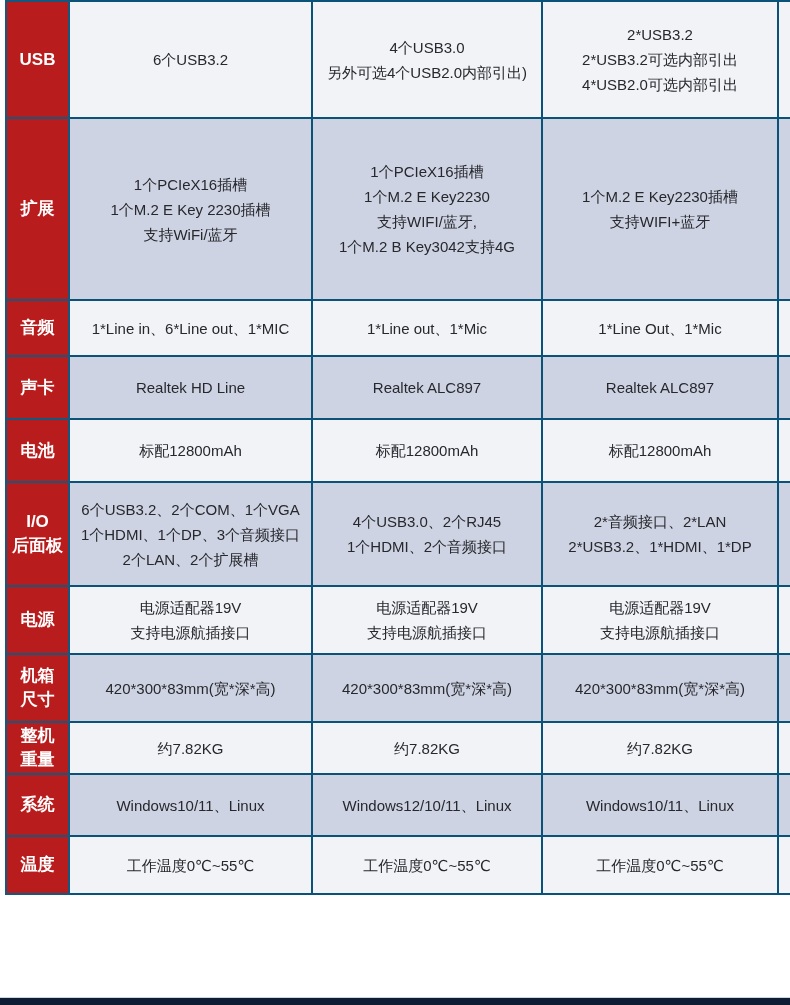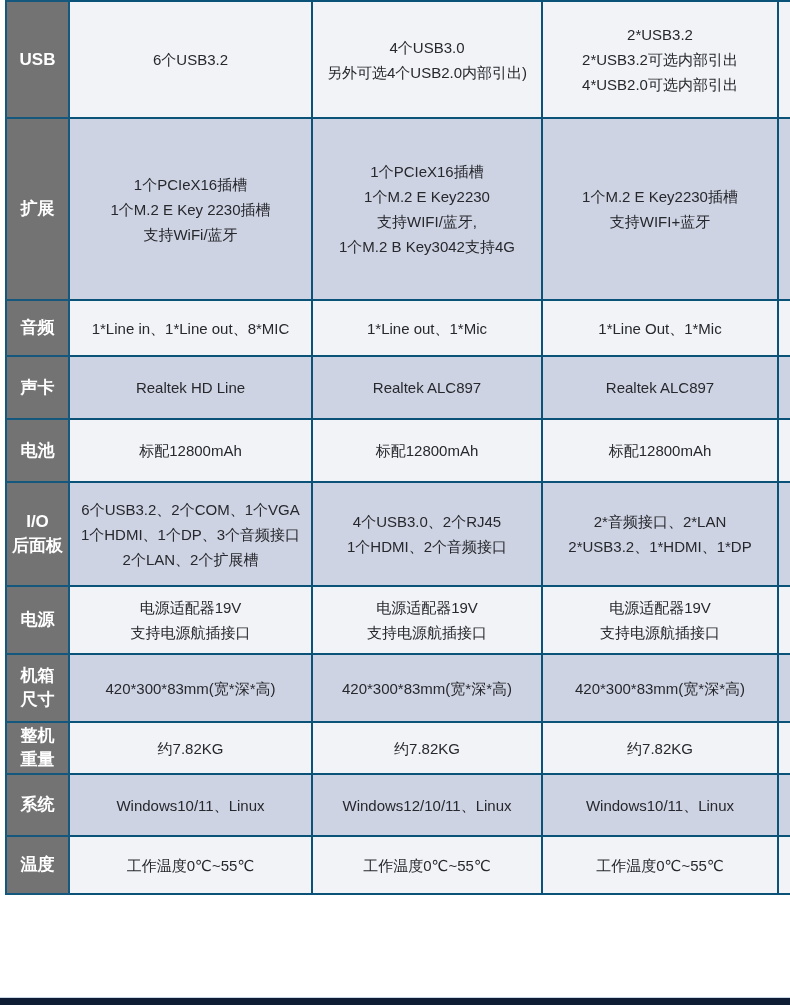--- a/index.html
+++ b/index.html
@@ -24,21 +24,21 @@
     table-layout: fixed;
     width: 1020px;
   }
   col.c-head { width: 63px; }
   col.c-1 { width: 243px; }
   col.c-2 { width: 230px; }
   col.c-3 { width: 236px; }
   col.c-4 { width: 248px; }
 
   th.rowhead {
-    background: #737373;
+    background: #b91c1c;
     border: 2px solid #14587d;
     color: #ffffff;
     font-size: 17px;
     font-weight: 600;
     text-align: center;
     vertical-align: middle;
     white-space: pre-line;
     line-height: 24px;
     padding: 0 2px;
   }
@@ -111,21 +111,21 @@
           <td class="cell">1个PCIeX16插槽
 1个M.2 E Key2230
 支持WIFI/蓝牙,
 1个M.2 B Key3042支持4G</td>
           <td class="cell">1个M.2 E Key2230插槽
 支持WIFI+蓝牙</td>
           <td class="cell"></td>
         </tr>
         <tr class="r2 row-light">
           <th class="rowhead">音频</th>
-          <td class="cell">1*Line in、1*Line out、8*MIC</td>
+          <td class="cell">1*Line in、6*Line out、1*MIC</td>
           <td class="cell">1*Line out、1*Mic</td>
           <td class="cell">1*Line Out、1*Mic</td>
           <td class="cell"></td>
         </tr>
         <tr class="r3 row-dark">
           <th class="rowhead">声卡</th>
           <td class="cell">Realtek HD Line</td>
           <td class="cell">Realtek ALC897</td>
           <td class="cell">Realtek ALC897</td>
           <td class="cell"></td>

